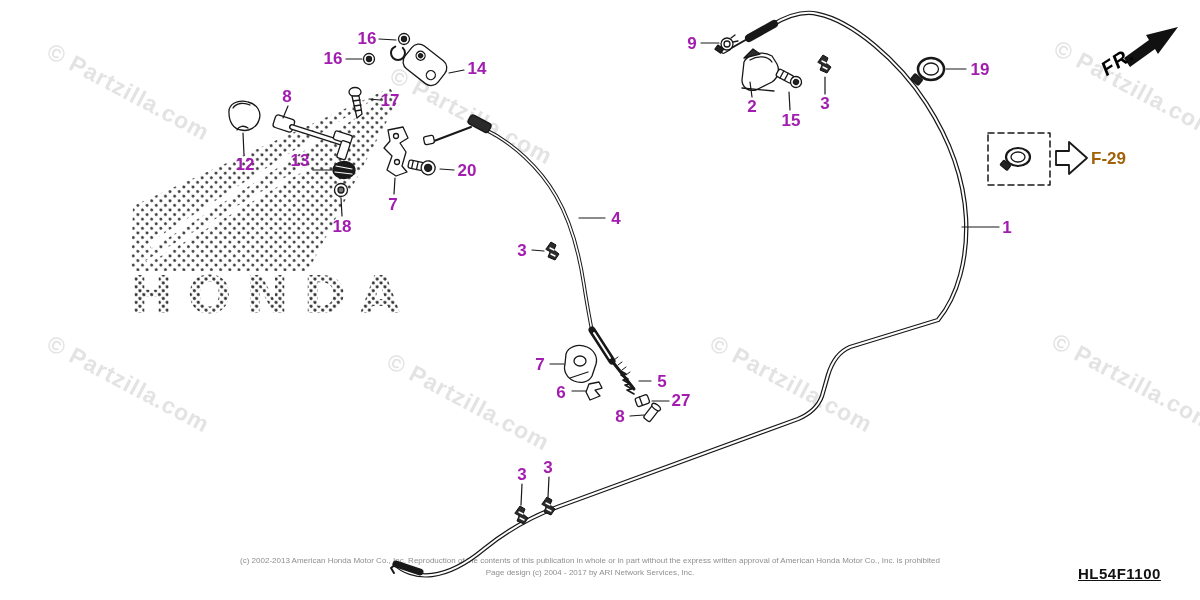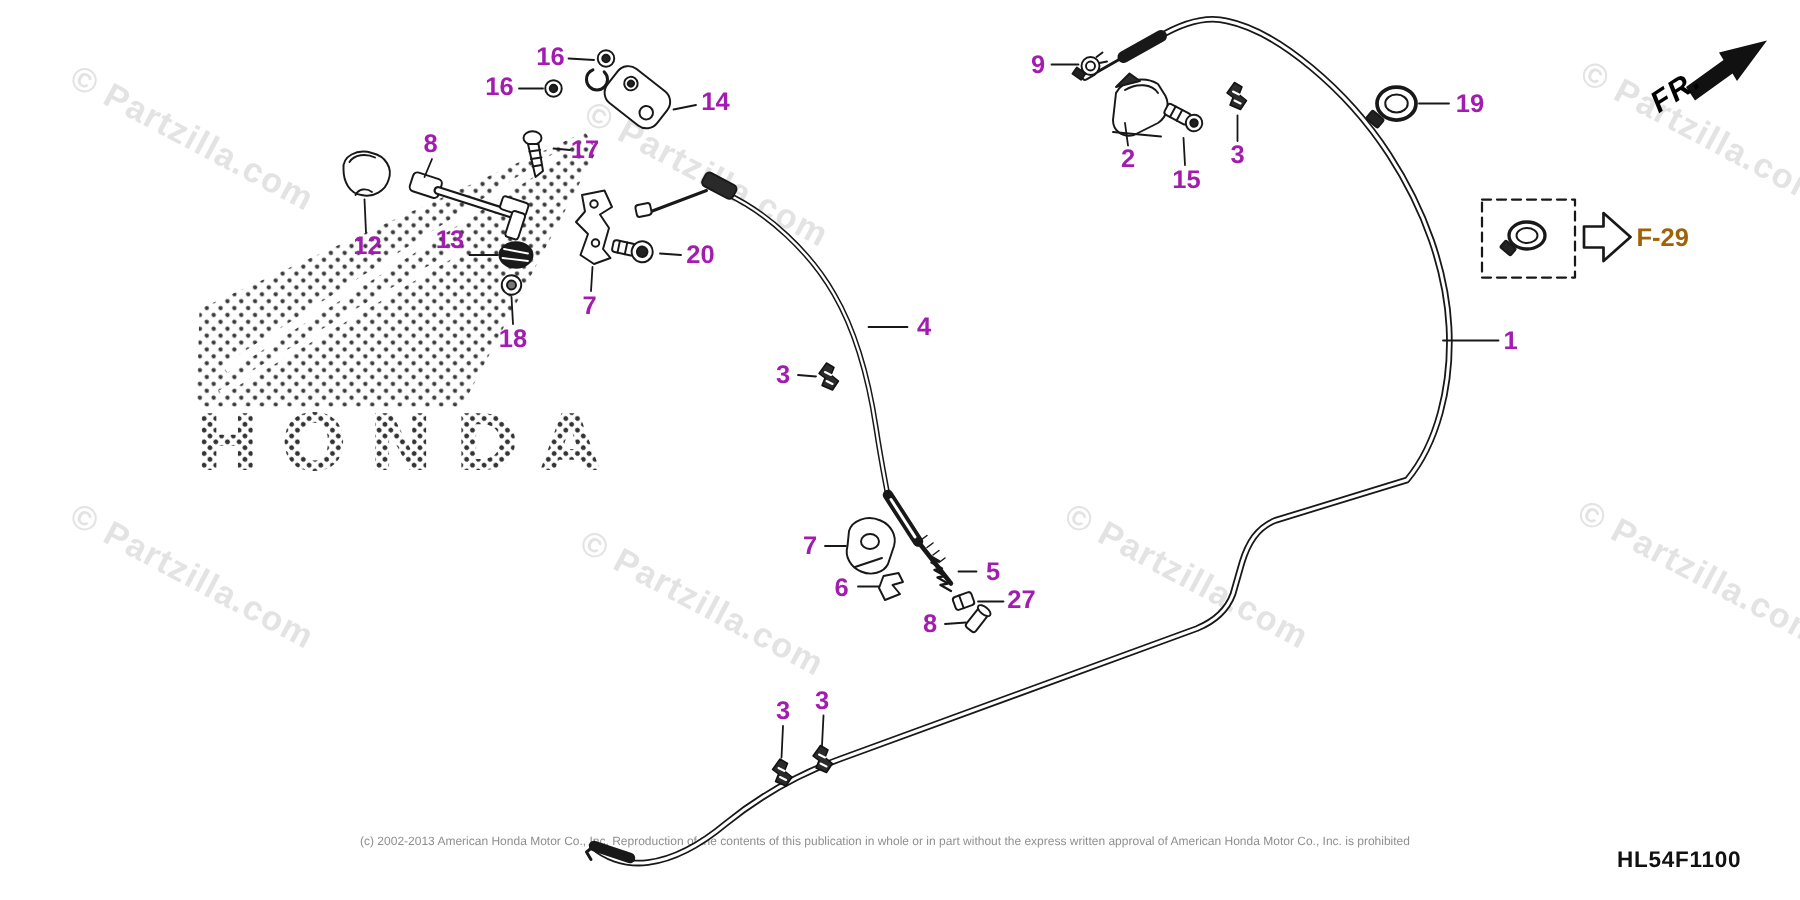--- a/index.html
+++ b/index.html
@@ -9,37 +9,38 @@
       font-size:23px;font-weight:bold;color:#e3e3e3;letter-spacing:1px;
       white-space:nowrap;z-index:1;}
   svg.art{position:absolute;left:0;top:0;z-index:2;}
   .callout{position:absolute;transform:translate(-50%,-50%);
       font-weight:bold;font-size:17px;color:#a21caf;z-index:3;line-height:1;}
   .fr-label{position:absolute;left:1100px;top:50px;transform:rotate(-33deg);
       font-weight:bold;font-style:italic;font-size:20px;color:#000;z-index:3;letter-spacing:1px;}
   .ref-label{position:absolute;left:1091px;top:149px;font-weight:bold;
       font-size:17px;color:#a16207;z-index:3;}
   .diagram-code{position:absolute;left:1078px;top:565px;font-weight:bold;
-      font-size:15px;color:#111;z-index:3;letter-spacing:.5px;}
+      font-size:15px;color:#111;z-index:3;letter-spacing:.5px;text-decoration:underline;}
   .footer{position:absolute;left:0;top:555px;width:1180px;text-align:center;
       color:#8f8f8f;font-size:8px;line-height:1.55;z-index:1;}
 </style>
 </head>
 <body>
 
 <div class="wm" style="left:55px;top:38px"><span>© Partzilla.com</span></div>
 <div class="wm" style="left:398px;top:62px"><span>© Partzilla.com</span></div>
 <div class="wm" style="left:1062px;top:35px"><span>© Partzilla.com</span></div>
 <div class="wm" style="left:55px;top:330px"><span>© Partzilla.com</span></div>
 <div class="wm" style="left:395px;top:348px"><span>© Partzilla.com</span></div>
 <div class="wm" style="left:718px;top:330px"><span>© Partzilla.com</span></div>
 <div class="wm" style="left:1060px;top:328px"><span>© Partzilla.com</span></div>
 
 <div class="footer">
   <div>(c) 2002-2013 American Honda Motor Co., Inc. Reproduction of the contents of this publication in whole or in part without the express written approval of American Honda Motor Co., Inc. is prohibited</div>
+  <div>Page design (c) 2004 - 2017 by ARI Network Services, Inc.</div>
 </div>
 
 <svg class="art" width="1200" height="600" viewBox="0 0 1200 600">
   <defs>
     <pattern id="dotsA" width="6.5" height="6.5" patternUnits="userSpaceOnUse" patternTransform="rotate(45)">
       <circle cx="2.2" cy="2.2" r="1.45" fill="#3b3b3b"></circle>
     </pattern>
     <pattern id="dotsB" width="5.5" height="5.5" patternUnits="userSpaceOnUse" patternTransform="rotate(45)">
       <circle cx="2" cy="2" r="1.6" fill="#333"></circle>
     </pattern>

